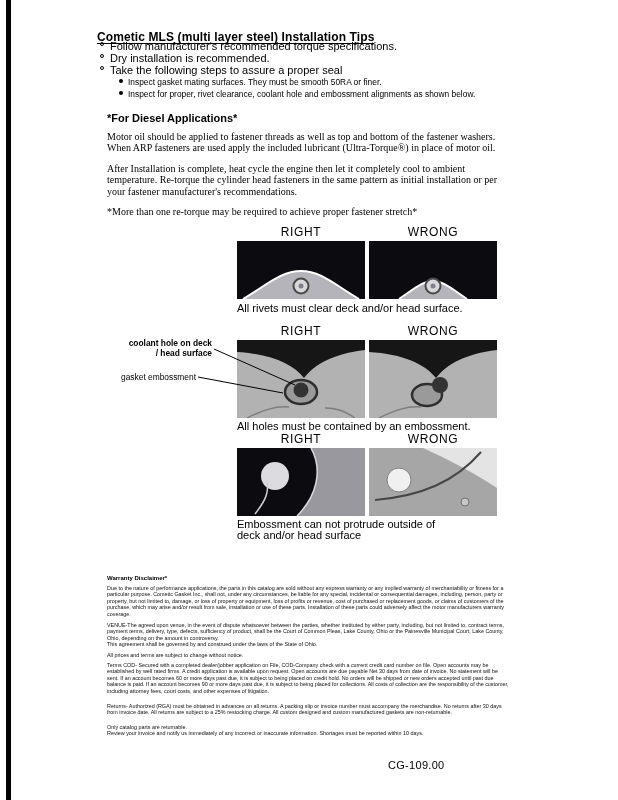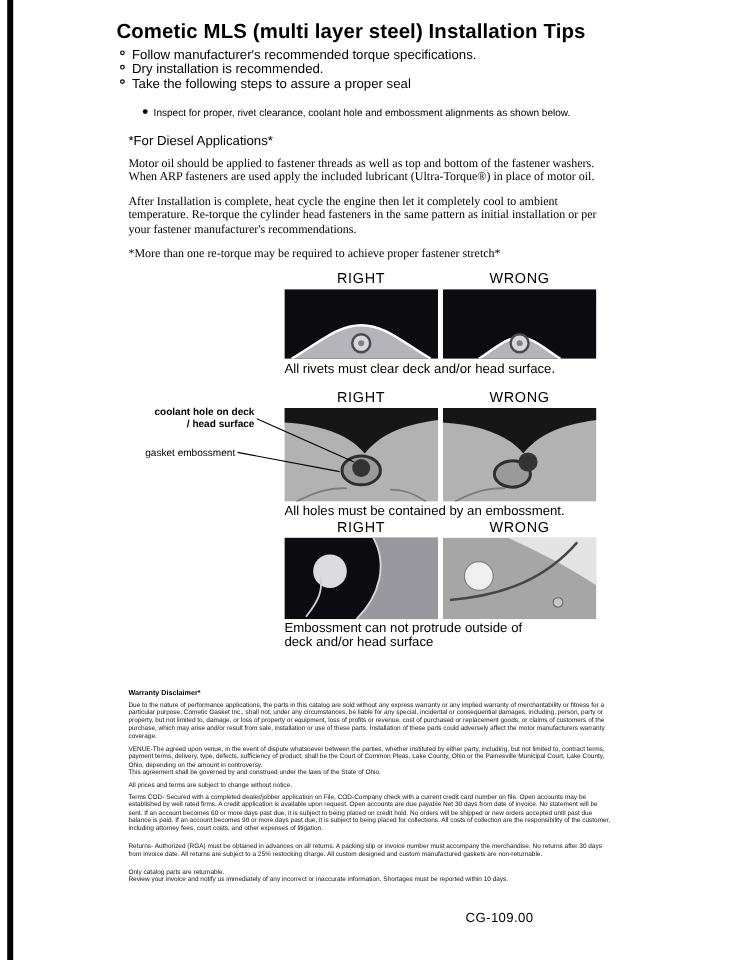--- a/index.html
+++ b/index.html
@@ -1,31 +1,31 @@
 <!DOCTYPE html>
 <html><head>
 <meta charset="utf-8">
 <style>
   * { margin:0; padding:0; box-sizing:border-box; }
   html,body { background:#ffffff; }
   body { font-family:"Liberation Sans", sans-serif; color:#000; }
   .page { position:relative; width:618px; height:800px; background:#fff; overflow:hidden; }
   .left-bar { position:absolute; left:6px; top:0; width:5px; height:800px; background:#000; }
 
-  .title { position:absolute; left:97px; top:17px; font-size:17px; font-weight:bold;
-           text-underline-offset:2px; letter-spacing:0.1px; }
+  .title { position:absolute; left:97px; top:30px; font-size:12px; font-weight:bold;
+           text-decoration:underline; text-underline-offset:2px; letter-spacing:0.1px; }
 
   .bullet-line { position:absolute; left:100px; font-size:11px; padding-left:10px; width:420px; }
   .bullet-line .mk { position:absolute; left:0; top:2px; width:4px; height:4px;
                      border:1px solid #000; border-radius:50%; }
   .sub-line { position:absolute; left:119px; font-size:8.4px; padding-left:9px; width:400px; }
   .sub-line .mk { position:absolute; left:0; top:2px; width:4px; height:4px;
                   background:#000; border-radius:50%; }
 
-  .diesel-head { position:absolute; left:107px; top:112px; font-size:11px; font-weight:normal; }
+  .diesel-head { position:absolute; left:107px; top:112px; font-size:11px; font-weight:bold; }
   .para { position:absolute; left:107px; width:394px; font-size:10px; line-height:11.4px;font-family:Liberation Serif, serif; }
   .p1 { top:131px; }
   .p2 { top:163px; }
   .p3 { top:206px; }
 
   .dlabel { position:absolute; width:128px; text-align:center; font-size:12px; letter-spacing:0.6px; }
   .diag { position:absolute; width:128px; }
   .diag svg { display:block; width:100%; height:100%; }
   .caption { position:absolute; left:237px; font-size:11px; line-height:10.5px; }
 
@@ -61,20 +61,24 @@
   </div>
   <div class="bullet-line" style="top:52px">
     <span class="mk"></span>
     <span>Dry installation is recommended.</span>
   </div>
   <div class="bullet-line" style="top:64px">
     <span class="mk"></span>
     <span>Take the following steps to assure a proper seal</span>
   </div>
 
+  <div class="sub-line" style="top:77px">
+    <span class="mk"></span>
+    <span>Inspect gasket mating surfaces.  They must be smooth 50RA or finer.</span>
+  </div>
   <div class="sub-line" style="top:89px">
     <span class="mk"></span>
     <span>Inspect for proper, rivet clearance, coolant hole and embossment alignments as shown below.</span>
   </div>
 
   <div class="diesel-head">*For Diesel Applications*</div>
   <div class="para p1">Motor oil should be applied to fastener threads as well as top and bottom of the fastener washers. When ARP fasteners are used apply the included lubricant (Ultra-Torque®) in place of motor oil.</div>
   <div class="para p2">After Installation is complete, heat cycle the engine then let it completely cool to ambient temperature. Re-torque the cylinder head fasteners in the same pattern as initial installation or per your fastener manufacturer's recommendations.</div>
   <div class="para p3">*More than one re-torque may be required to achieve proper fastener stretch*</div>
 

